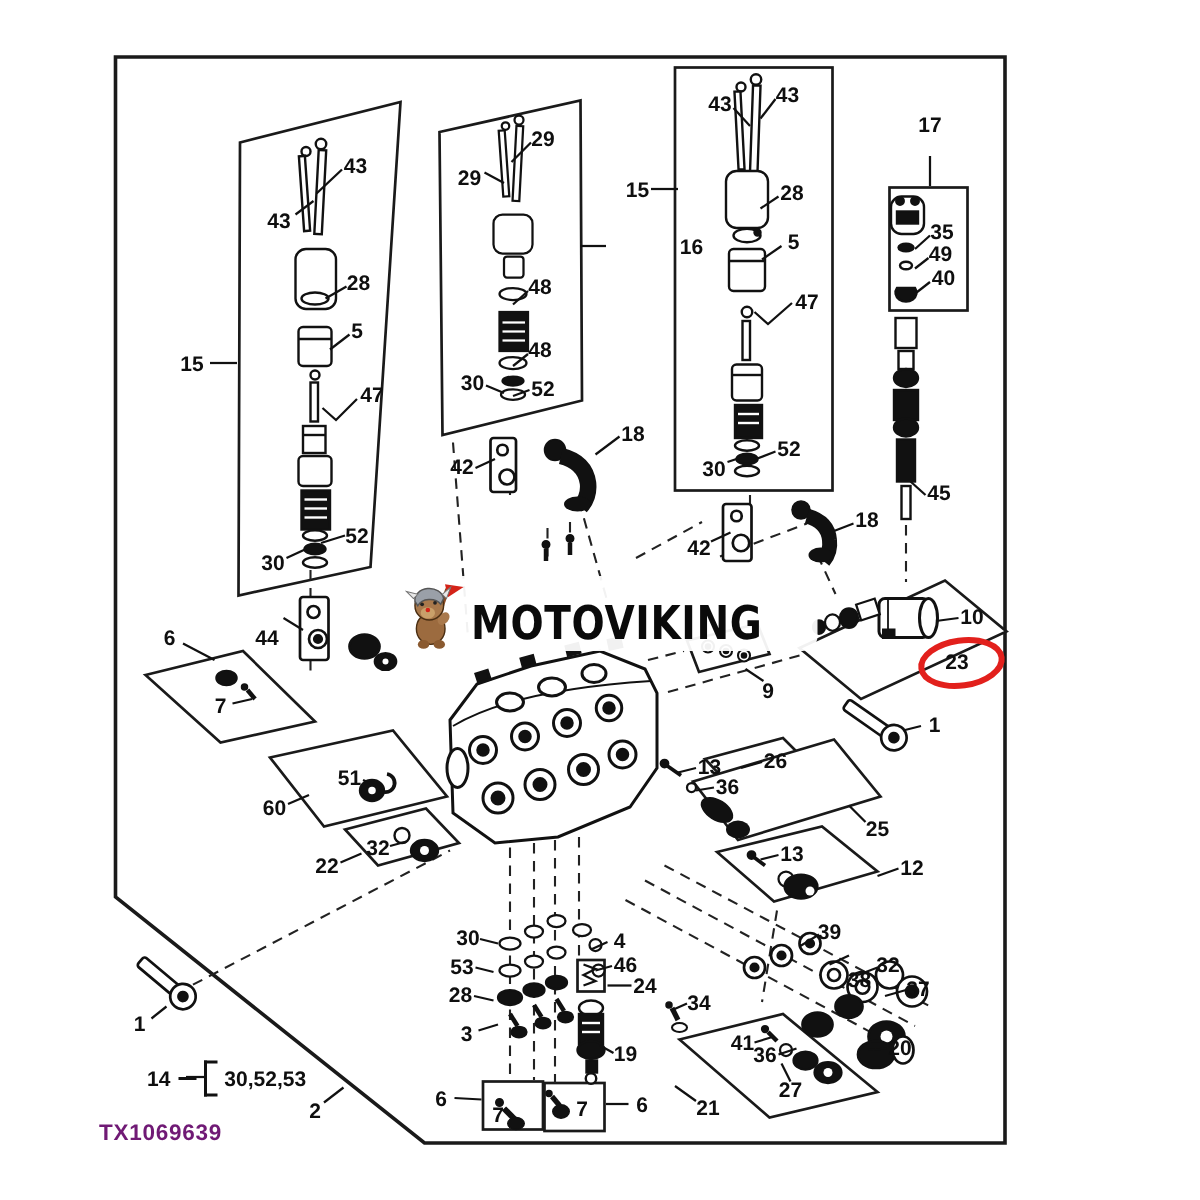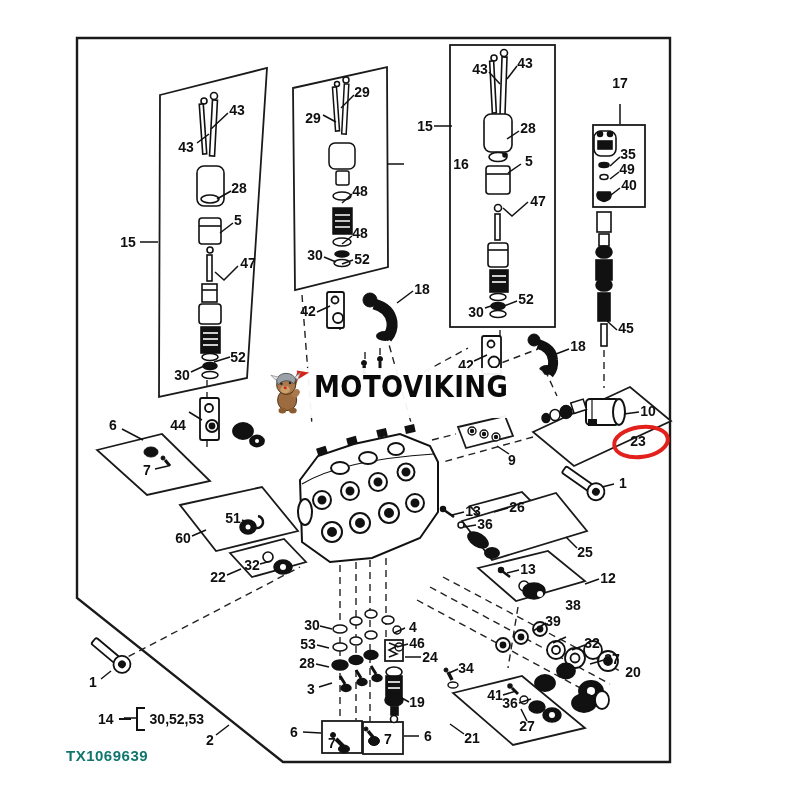--- a/index.html
+++ b/index.html
@@ -1,30 +1,30 @@
 <!DOCTYPE html>
 <html><head>
 <meta charset="utf-8">
 <style>
   html,body{margin:0;padding:0;background:#fff}
   body{width:800px;height:800px;font-family:"Liberation Sans",sans-serif}
   .canvas{position:relative;width:800px;height:800px;background:#fff;overflow:hidden}
   svg.linework{position:absolute;left:0;top:0;z-index:1}
   #labels-layer{position:absolute;left:0;top:0;width:800px;height:800px;z-index:3;pointer-events:none}
   .part-label{position:absolute;transform:translate(-50%,-50%);font-weight:bold;font-size:14px;color:#0f0f0f;white-space:nowrap}
-  .watermark{position:absolute;left:264px;top:368px;width:281px;height:50px;background:rgba(255,255,255,.94);
-             border-radius:10px;display:flex;align-items:flex-start;z-index:5}
+  .watermark{position:absolute;left:264px;top:384px;width:281px;height:50px;background:rgba(255,255,255,.94);
+             border-radius:10px;display:flex;align-items:flex-end;z-index:5}
   .brand{font-family:"DejaVu Sans",sans-serif;font-weight:bold;font-size:31px;letter-spacing:.5px;color:#0a0a0a;
          transform:scaleX(.84);transform-origin:left center;white-space:nowrap;margin-left:3px}
   .mascot{margin-left:5px;flex:0 0 auto}
   .bracket-note{position:absolute;left:98px;top:707px;display:flex;align-items:center;gap:5px;z-index:3;
                 font-weight:bold;font-size:14px;color:#0f0f0f}
   .bracket-note .dash{width:12px;height:2.5px;background:#111}
   .bracket-note .bracket{width:7px;height:20px;border-left:2.5px solid #111;border-top:2.5px solid #111;border-bottom:2.5px solid #111}
-  .drawing-number{position:absolute;left:66px;top:747px;font-weight:bold;font-size:15px;letter-spacing:.5px;color:#0f766e;z-index:3}
+  .drawing-number{position:absolute;left:66px;top:747px;font-weight:bold;font-size:15px;letter-spacing:.5px;color:#701a75;z-index:3}
 </style>
 </head>
 <body>
 
 <div class="canvas">
 
 <svg class="linework" width="800" height="800" viewBox="0 0 800 800">
 
   <path d="M77,38 H670 V762 H283 L77,598 Z" fill="none" stroke="#1a1a1a" stroke-width="2.4"></path>
 
@@ -497,24 +497,24 @@
       <div class="part-label" style="left: 417px; top: 643px;">46</div>
       <div class="part-label" style="left: 430px; top: 657px;">24</div>
       <div class="part-label" style="left: 466px; top: 668px;">34</div>
       <div class="part-label" style="left: 417px; top: 702px;">19</div>
       <div class="part-label" style="left: 294px; top: 732px;">6</div>
       <div class="part-label" style="left: 332px; top: 743px;">7</div>
       <div class="part-label" style="left: 388px; top: 739px;">7</div>
       <div class="part-label" style="left: 428px; top: 736px;">6</div>
       <div class="part-label" style="left: 472px; top: 738px;">21</div>
       <div class="part-label" style="left: 553px; top: 621px;">39</div>
-      <div class="part-label" style="left: 573px; top: 605px;">38</div>
+      <div class="part-label" style="left: 573px; top: 653px;">38</div>
       <div class="part-label" style="left: 592px; top: 643px;">32</div>
       <div class="part-label" style="left: 612px; top: 659px;">37</div>
-      <div class="part-label" style="left: 600px; top: 672px; margin-left: 33px;">20</div>
+      <div class="part-label" style="left: 600px; top: 698px;">20</div>
       <div class="part-label" style="left: 495px; top: 695px;">41</div>
       <div class="part-label" style="left: 510px; top: 703px;">36</div>
       <div class="part-label" style="left: 527px; top: 726px;">27</div>
       <div class="part-label" style="left: 93px; top: 682px;">1</div>
       <div class="part-label" style="left: 210px; top: 740px;">2</div>
     </div>
 
 <div class="bracket-note">
   <span>14</span>
   <span class="dash"></span>

